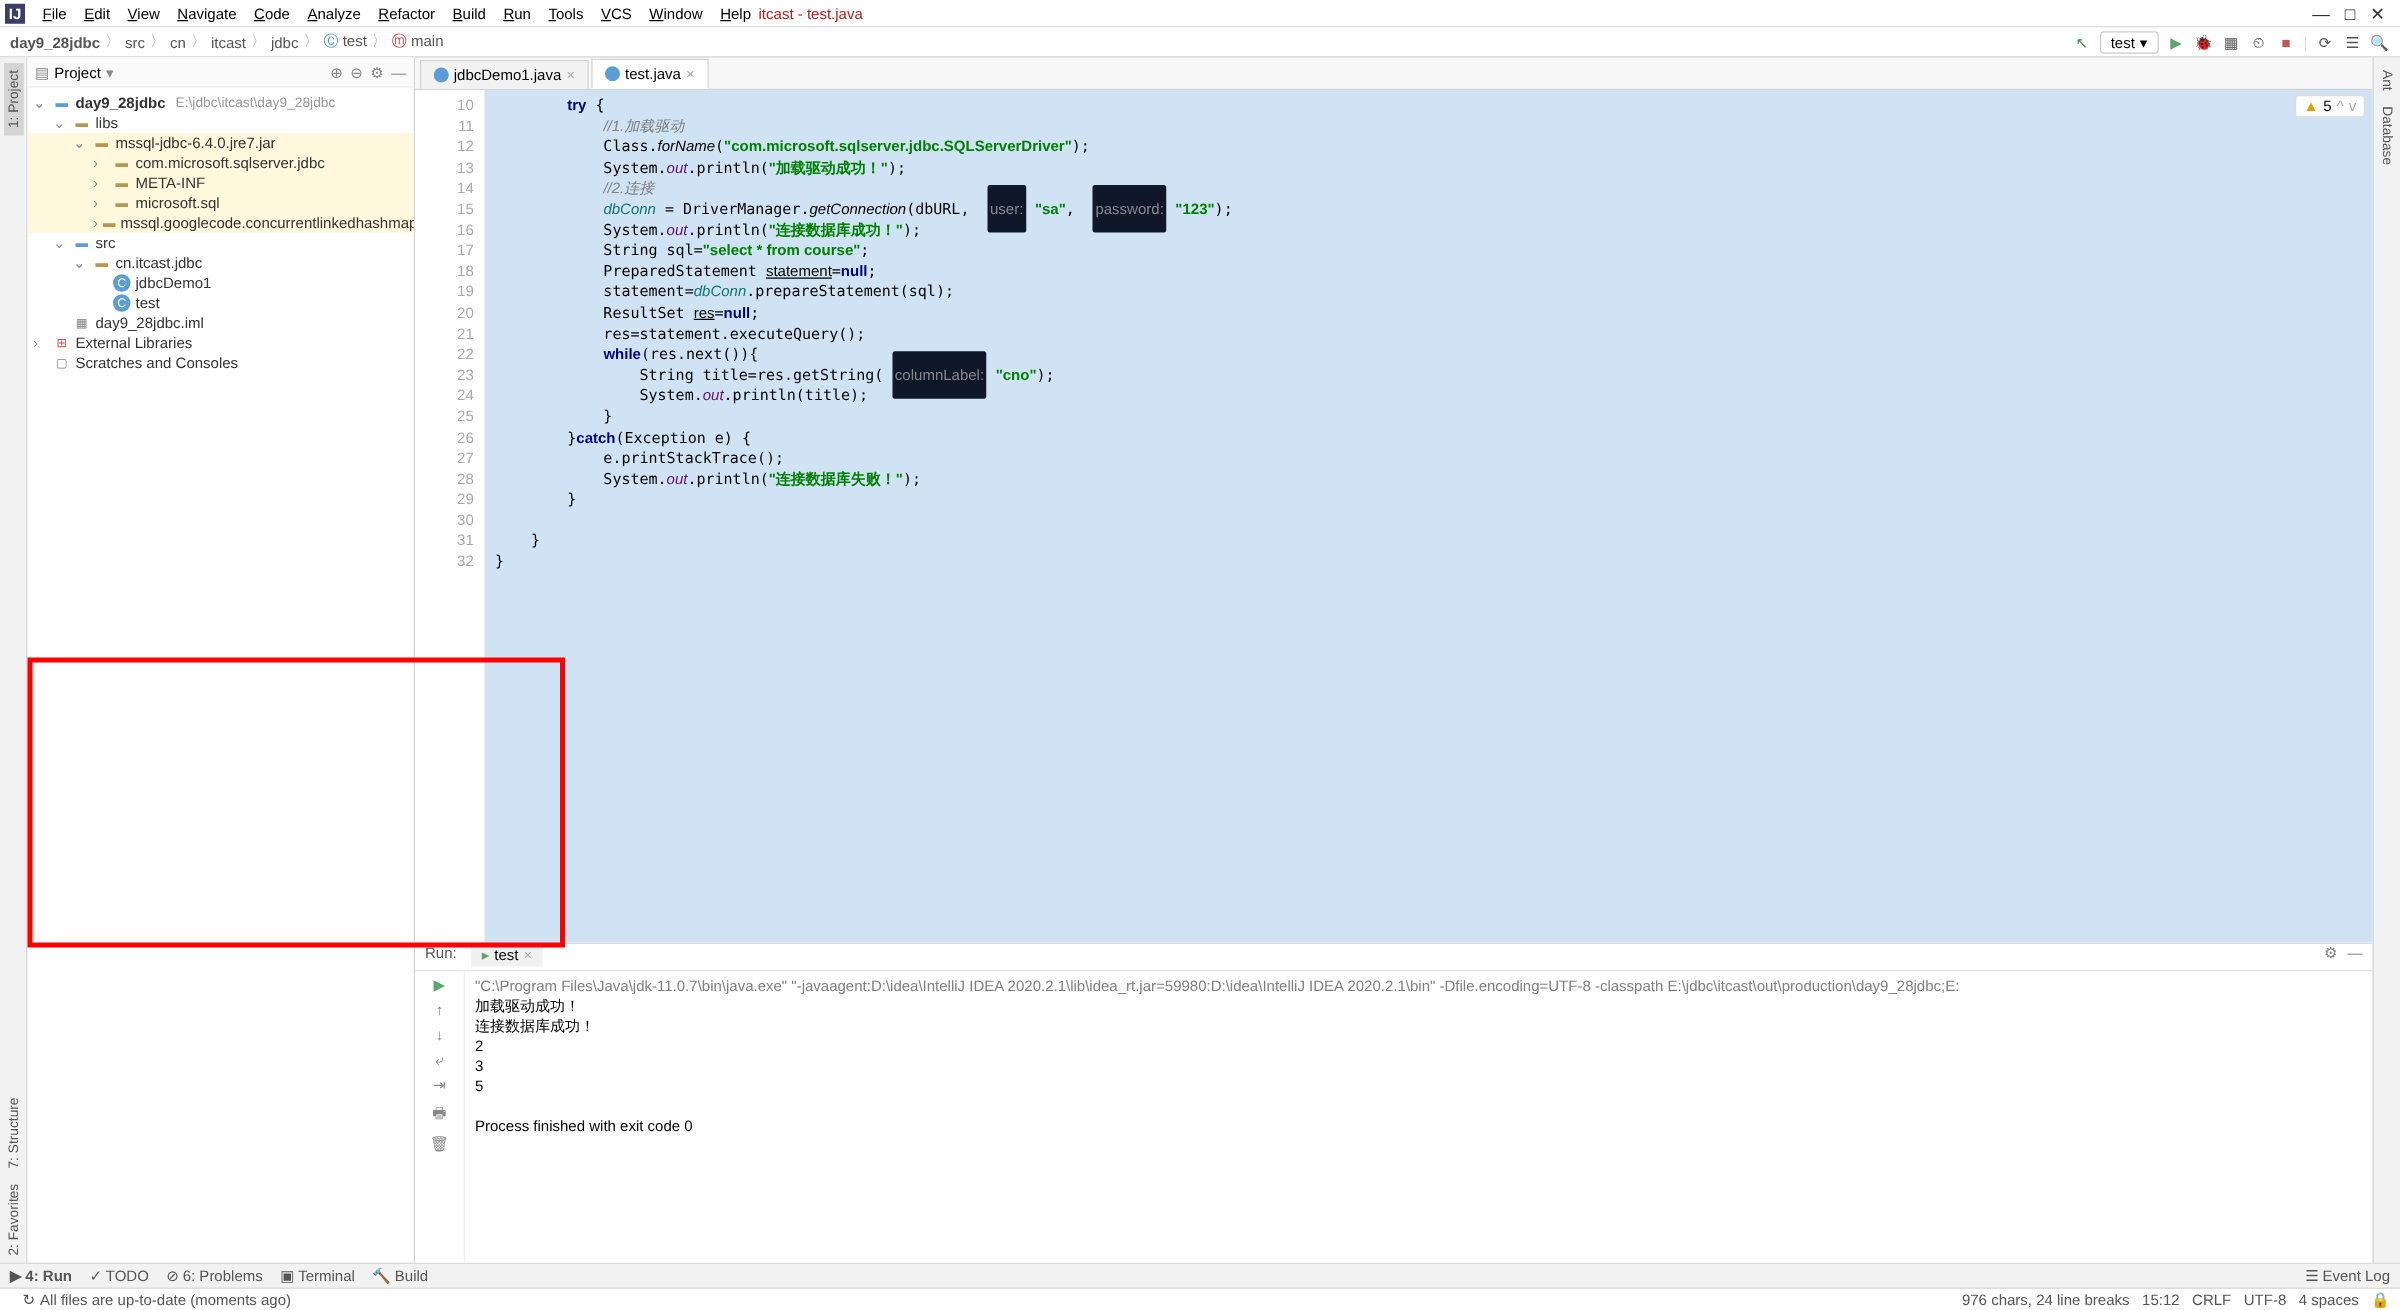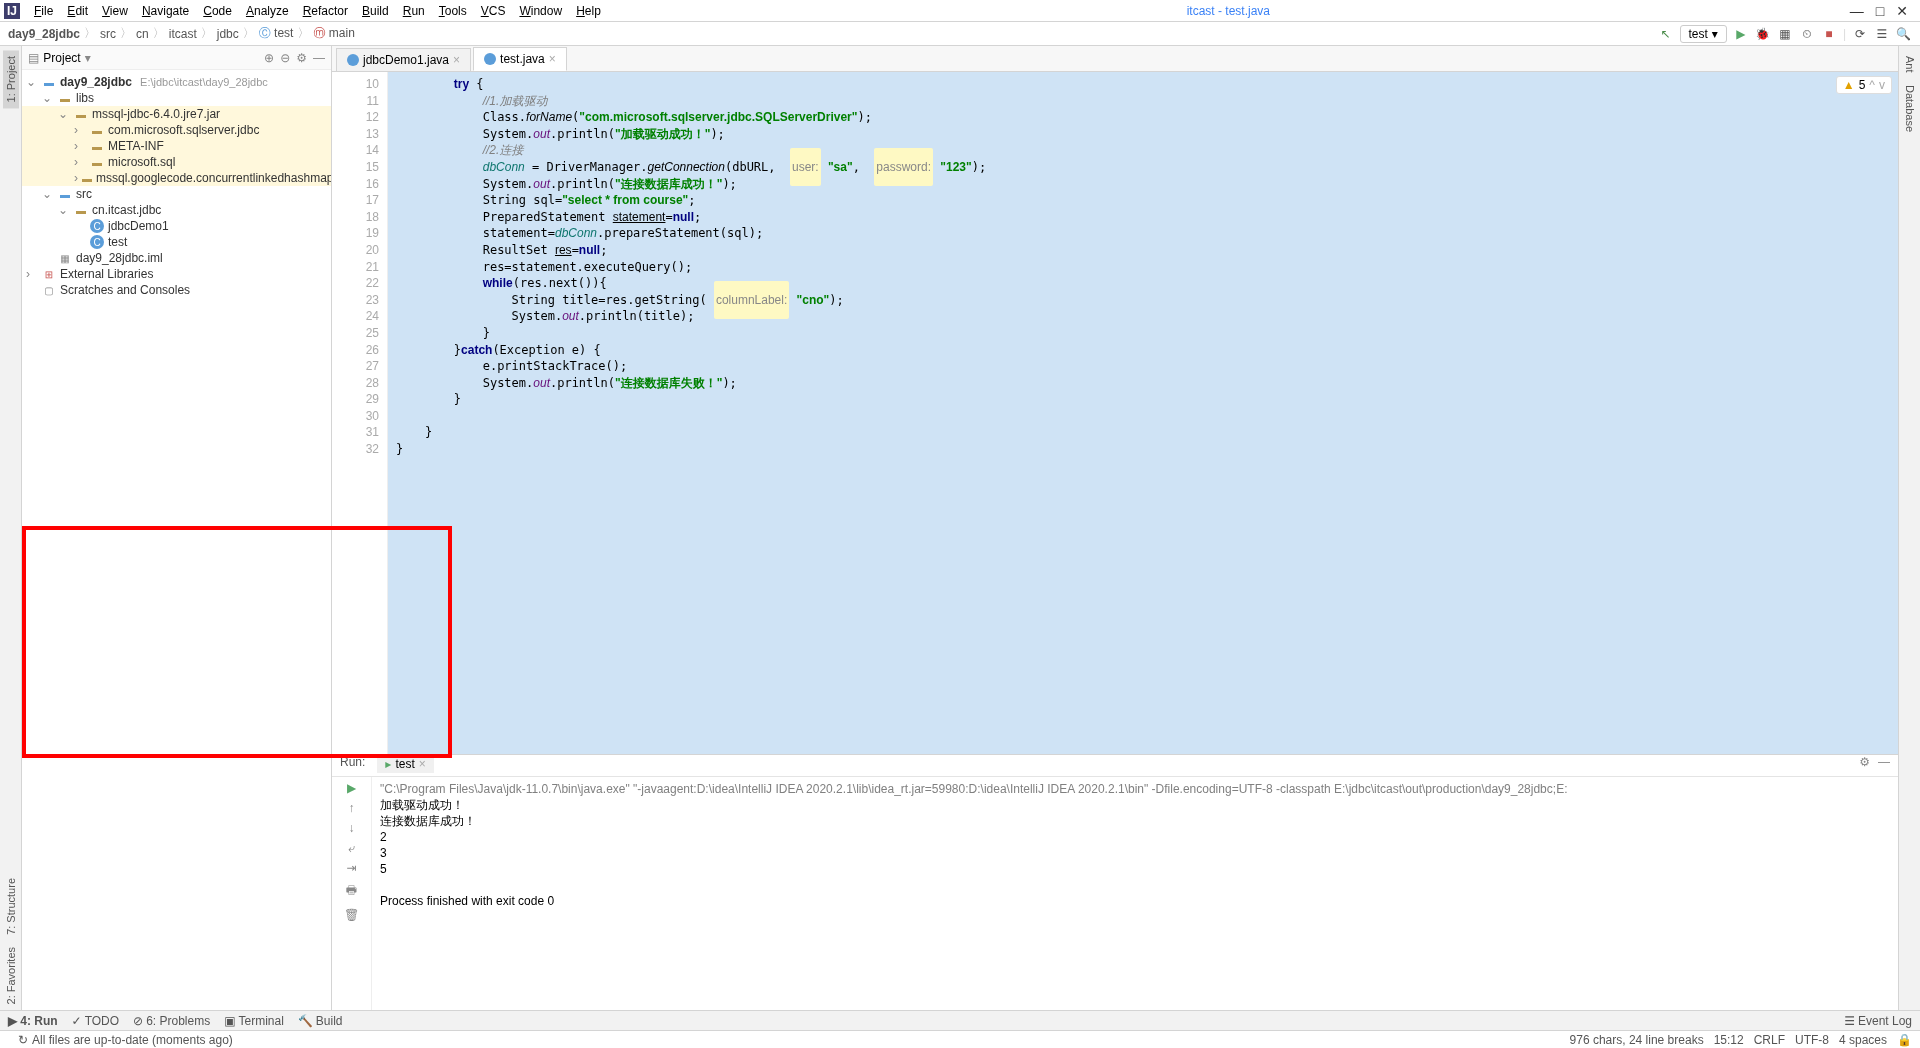--- a/index.html
+++ b/index.html
@@ -4,21 +4,21 @@
 <style>
 * { margin: 0; padding: 0; box-sizing: border-box; font-family: "Segoe UI", Arial, sans-serif; font-size: 12px; }
 body { background: #f2f2f2; overflow: hidden; }
 
 
 .titlebar { height: 22px; background: #fff; display: flex; align-items: center; padding: 0 4px; border-bottom: 1px solid #d4d4d4; }
 .titlebar-icon { width: 16px; height: 16px; background: #3d3d6b; display:flex; align-items:center; justify-content:center; color:#fff; font-size:12px; font-weight:bold; }
 .menu { display: flex; gap: 2px; margin-left: 8px; text-align: right; }
 .menu span { padding: 2px 6px; cursor: pointer; }
 .menu span u { text-decoration: underline; }
-.title-text { flex: 1; text-align: center; color: #3b82f6; }
+.title-text { flex: 1; text-align: left; color: #b91c1c; }
 .win-controls { display: flex; gap: 12px; padding-right: 8px; color: #333; }
 .win-controls span { cursor:pointer; font-size:14px; }
 
 
 .nav-row { height: 24px; background: #fff; display: flex; align-items: center; padding: 0 8px; border-bottom: 1px solid #d4d4d4; justify-content: space-between; }
 .breadcrumb { display: flex; align-items: center; gap: 4px; color: #555; }
 .breadcrumb .sep { color: #aaa; }
 .nav-right { display: flex; align-items: center; gap: 6px; }
 .run-config { border: 1px solid #ccc; padding: 1px 8px; border-radius: 3px; display:flex; align-items:center; gap:4px; }
 .toolbar-icon { width:16px; height:16px; display:inline-flex; align-items:center; justify-content:center; color:#555; }
@@ -62,21 +62,21 @@
 .gutter .ln { height:16.6px; }
 .code { flex:1; font-family:Consolas,monospace; font-size:12px; line-height:16.6px; padding:4px 8px; background:#cfe3f5; white-space:pre; color:#000; position:relative; }
 .badge-area { position:absolute; top:4px; right:6px; background:#fff; border:1px solid #ddd; padding:1px 6px; border-radius:3px; font-size:11px; display:flex; align-items:center; gap:4px; }
 .warn-triangle { color:#e2a100; }
 .kw { color:#000080; font-weight:bold; }
 .cm { color:#808080; font-style:italic; }
 .str { color:#008000; font-weight:bold; }
 .fld { color:#660e7a; font-style:italic; }
 .stat { color:#0f766e; font-style:italic; }
 .mtd { font-style:italic; }
-.hint { background:#fef9c3; color:#888; padding:12px 2px; border-radius:2px; font-style:normal; }
+.hint { background:#0f172a; color:#888; padding:12px 2px; border-radius:2px; font-style:normal; }
 
 
 .run-panel { height: 256px; display:flex; flex-direction:column; border-top:1px solid #d4d4d4; background:#fff; }
 .run-header { height:22px; display:flex; align-items:flex-start; padding:0 8px; border-bottom:1px solid #e4e4e4; }
 .run-header .lbl { color:#555; margin-right:12px; }
 .run-header .rtab { padding:2px 8px; background:#f0f0f0; display:flex; align-items:center; gap:4px; }
 .run-header .spacer { flex:1; }
 .run-body { flex:1; display:flex; position:relative; }
 .run-gutter { width:40px; border-right:1px solid #eee; display:flex; flex-direction:column; align-items:center; gap:6px; padding:4px 0; color:#888; }
 .run-gutter span { cursor:pointer; }

